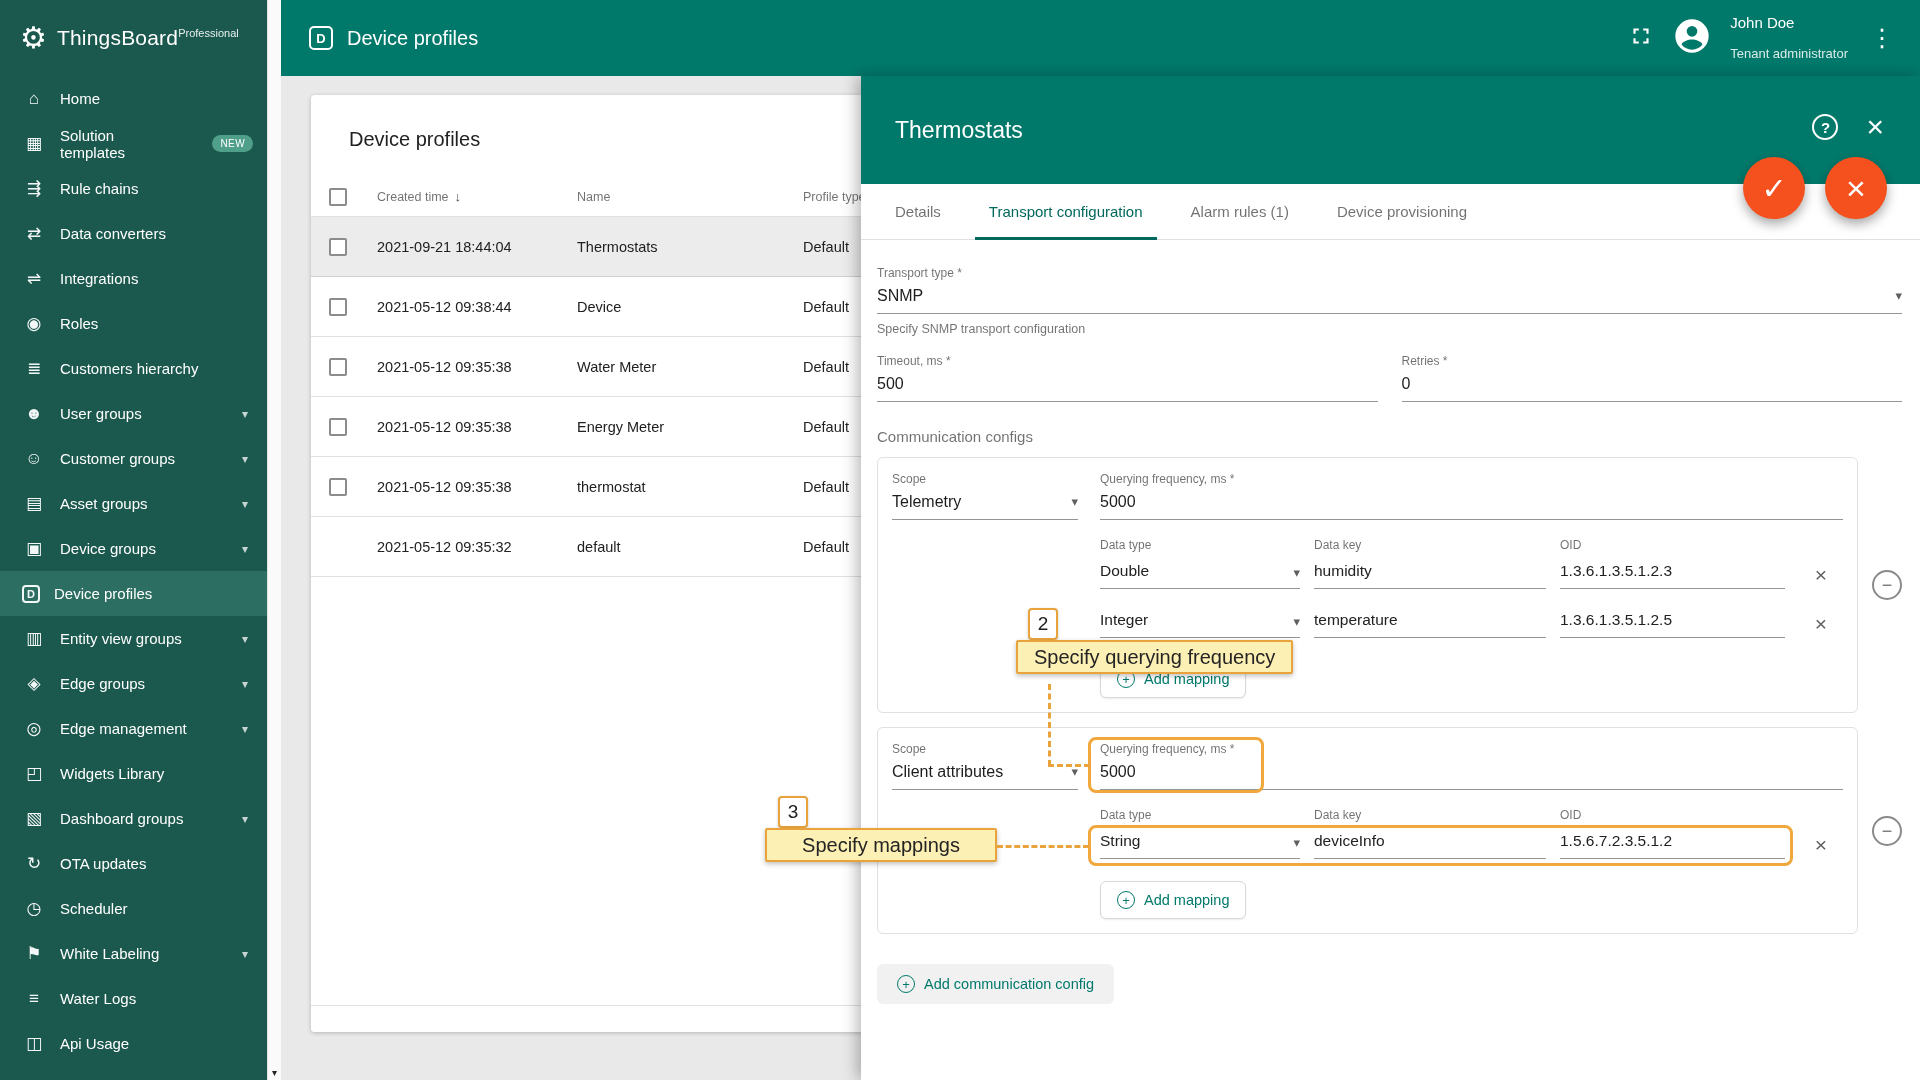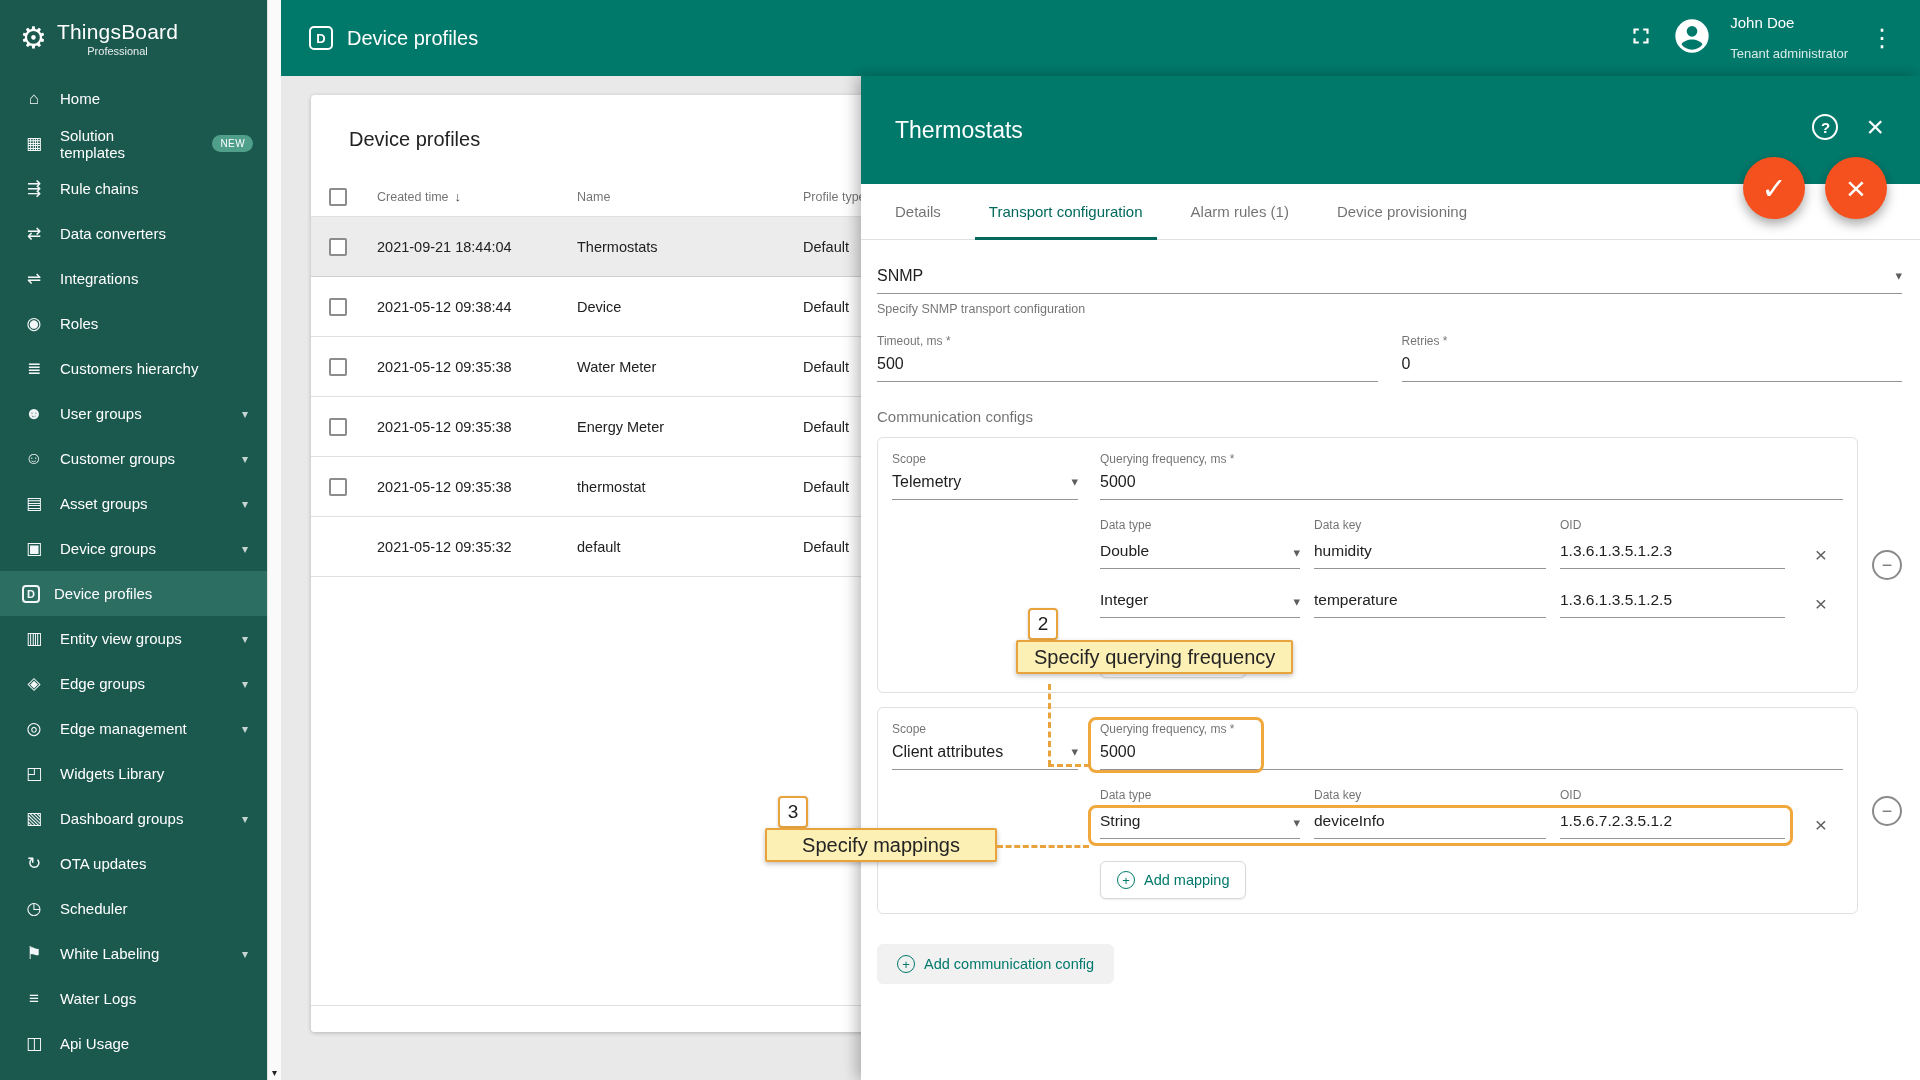--- a/index.html
+++ b/index.html
@@ -11,21 +11,21 @@
     --accent:#f4511e; --annotation:#e8a33d; --callout-bg:#fdf0b5; --highlight:#f0a73c; --badge:#4f9f8b;
     --muted:rgba(0,0,0,.56); --line:rgba(0,0,0,.12); --underline:rgba(0,0,0,.42);
   }
 
   .app{ position:relative; width:1920px; height:1080px; display:flex; overflow:hidden; background:#e9e9e9; }
 
   
   .sidebar{ width:267px; flex:none; background:var(--sidebar); color:#fff; display:flex; flex-direction:column; overflow:hidden; }
   .logo{ height:76px; flex:none; display:flex; align-items:center; gap:10px; padding:0 14px 0 20px; }
   .logo .gear{ font-size:30px; line-height:1; }
-  .logo-text{ display:flex; flex-direction:column; align-items:center; }
+  .logo-text{ display:flex; flex-direction:row; align-items:flex-start; }
   .logo-name{ font-size:21px; letter-spacing:.2px; }
   .logo-sub{ font-size:11px; opacity:.9; margin-top:1px; }
   .nav-item{ height:45px; flex:none; display:flex; align-items:center; gap:14px; padding:0 14px 0 22px; font-size:15px; cursor:pointer; }
   .nav-item.active{ background:var(--sidebar-active); }
   .nav-item .i{ width:24px; height:24px; flex:none; display:inline-flex; align-items:center; justify-content:center; font-size:17px; opacity:.95; }
   .nav-item .sq-sm{ width:18px; height:18px; border:2px solid #fff; border-radius:4px; font-size:11px; font-weight:bold; }
   .nav-item .chev{ margin-left:auto; width:16px; font-size:12px; opacity:.75; }
   .badge-new{ margin-left:23px; background:var(--badge); color:#fff; font-size:10px; padding:3px 8px; border-radius:10px; letter-spacing:.4px; }
 
   .scroll-strip{ width:14px; flex:none; background:#fafafa; position:relative; border-left:1px solid #e2e2e2; }
@@ -339,20 +339,21 @@
 
     <div class="tabs">
       <div class="tab">Details</div>
       <div class="tab active">Transport configuration</div>
       <div class="tab">Alarm rules (1)</div>
       <div class="tab">Device provisioning</div>
     </div>
 
     <div class="panel-body">
       <div class="u">
+        <div class="f-label">Transport type *</div>
         <div class="f-text vrow">
             <span>SNMP</span>
             <span class="caret">▾</span>
           </div>
       </div>
       <div class="hint">Specify SNMP transport configuration</div>
 
       <div class="two-col">
         <div class="u">
           <div class="f-label">Timeout, ms *</div>

